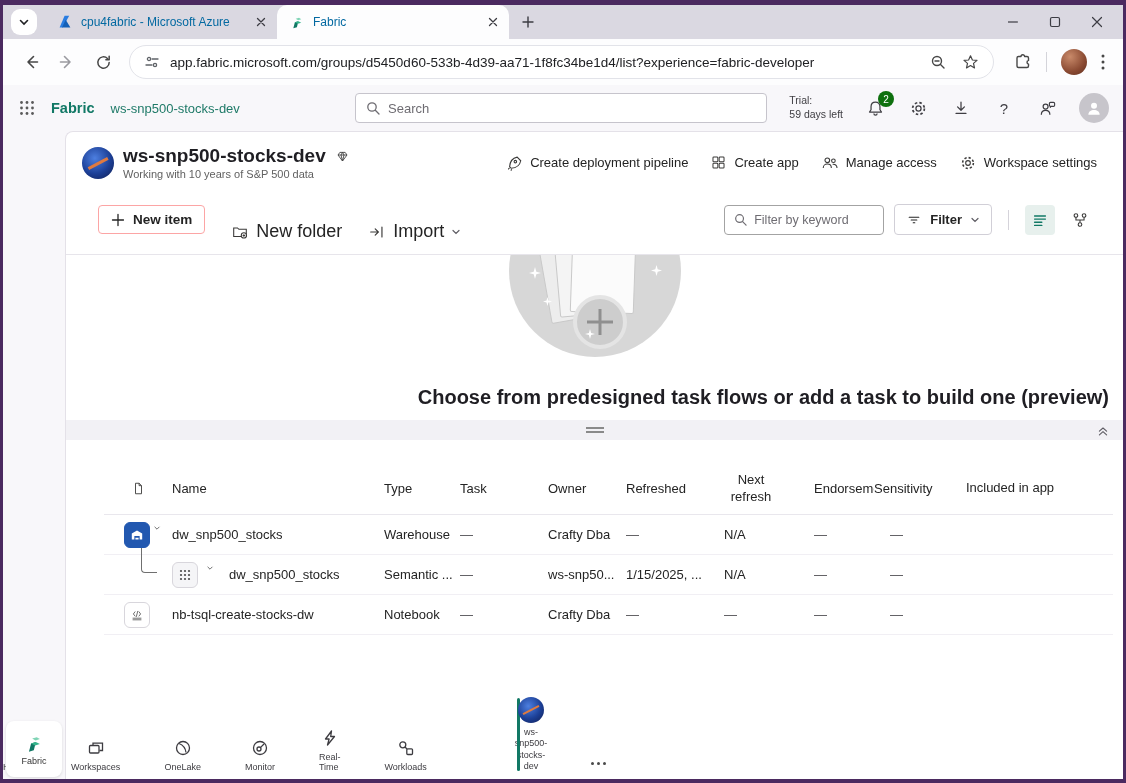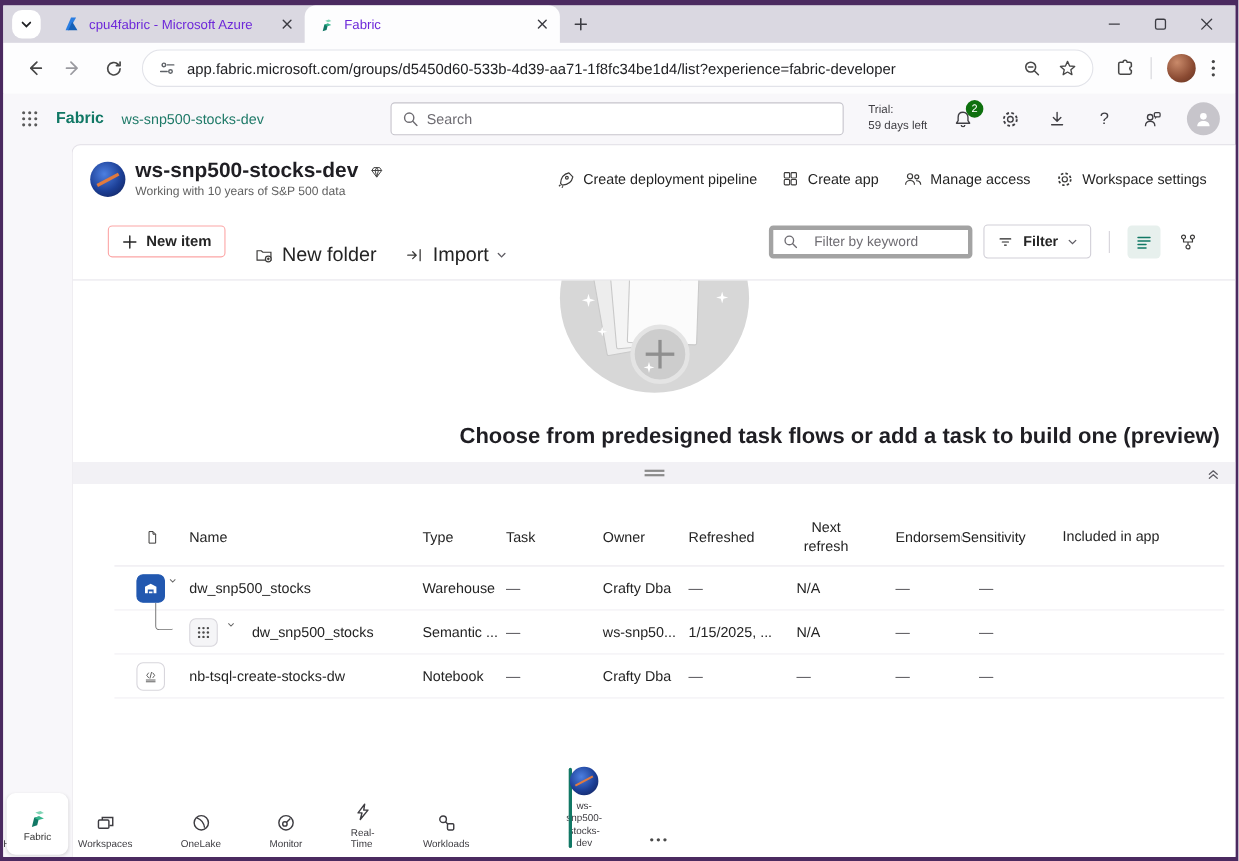--- a/index.html
+++ b/index.html
@@ -5,21 +5,21 @@
   * { box-sizing: border-box; margin: 0; padding: 0; }
   html,body { width:1126px; height:783px; }
   body { font-family:"Liberation Sans", sans-serif; }
 
   .window { position:relative; width:1126px; height:783px; background:#4b2a60; overflow:hidden; }
   .chrome { position:absolute; top:5px; left:3px; right:3px; bottom:4px; display:flex; flex-direction:column; background:#fff; }
 
   
   .tabstrip { height:34px; background:#dad8e1; display:flex; align-items:center; padding-left:8px; flex:0 0 auto; }
   .tabsearch { width:26px; height:26px; background:#fff; border-radius:9px; display:flex; align-items:center; justify-content:center; margin-right:8px; cursor:pointer; }
-  .tab { display:flex; align-items:center; gap:8px; width:232px; height:34px; padding:0 8px 0 12px; font-size:12px; color:#6d28d9; border-radius:10px 10px 0 0; }
+  .tab { display:flex; align-items:center; gap:8px; width:232px; height:34px; padding:0 8px 0 12px; font-size:12px; color:#0369a1; border-radius:10px 10px 0 0; }
   .tab .tab-title { flex:1; white-space:nowrap; overflow:hidden; }
   .tab.active { background:#fdfdfe; }
   .tab .favicon { width:16px; height:16px; flex:0 0 auto; }
   .tab-close { width:16px; height:16px; display:flex; align-items:center; justify-content:center; color:#444; font-size:12px; border-radius:50%; }
   .newtab { width:26px; height:26px; display:flex; align-items:center; justify-content:center; margin-left:6px; color:#3c3c43; }
   .wincontrols { margin-left:auto; display:flex; align-items:center; gap:30px; padding-right:20px; }
   .winbtn { width:12px; height:12px; display:flex; align-items:center; justify-content:center; }
 
   
   .btoolbar { height:46px; background:#fdfdfe; display:flex; align-items:center; padding:0 10px; flex:0 0 auto; }
@@ -71,21 +71,21 @@
   .ws-title { font-size:19px; font-weight:bold; color:#1f1e23; }
   .ws-subtitle { font-size:11px; color:#616161; margin-top:1px; }
   .ws-actions { margin-left:auto; display:flex; align-items:center; gap:22px; }
   .action-btn { display:flex; align-items:center; gap:7px; font-size:13px; color:#242424; cursor:pointer; white-space:nowrap; }
 
   
   .items-toolbar { display:flex; align-items:center; padding:8px 28px 12px 32px; flex:0 0 auto; }
   .btn-newitem { display:flex; align-items:center; gap:8px; border:1px solid #fca5a5; border-radius:4px; background:#fff; padding:6px 12px; font-size:13.5px; font-weight:bold; color:#242424; cursor:pointer; }
   .txt-btn { display:flex; align-items:center; gap:7px; font-size:18px; color:#242424; margin-left:26px; cursor:pointer;margin-top:24px; }
   .tb2-right { margin-left:auto; display:flex; align-items:center; gap:10px; }
-  .kw-input { width:185px; height:30px; border:4px solid #a3a3a3; border-radius:4px; background:#fff; display:flex; align-items:center; gap:15px; padding:0 9px; }
+  .kw-input { width:160px; height:30px; border:1px solid #a3a3a3; border-radius:4px; background:#fff; display:flex; align-items:center; gap:7px; padding:0 9px; }
   .kw-input input { border:none; outline:none; width:100%; font-size:12.5px; color:#333; font-family:inherit; background:transparent; }
   .kw-input input::placeholder { color:#6e6c72; }
   .btn-filter { display:flex; align-items:center; gap:8px; border:1px solid #d1cfd7; border-radius:4px; background:#fff; height:31px; padding:0 11px; font-size:13px; font-weight:bold; color:#242424; cursor:pointer;text-align:center; }
   .view-sep { width:1px; height:20px; background:#d5d3da; margin:0 6px; }
   .viewbtn { width:30px; height:30px; border-radius:4px; display:flex; align-items:center; justify-content:center; cursor:pointer; }
   .viewbtn.active { background:#e7f0ed; }
 
   
   .taskflow { position:relative; height:166px; border-top:1px solid #e7e5eb; overflow:hidden; flex:0 0 auto; }
   .tf-circle { position:absolute; left:calc(50% - 86px); top:-70px; width:172px; height:172px; border-radius:50%; background:#d7d7d7; }

